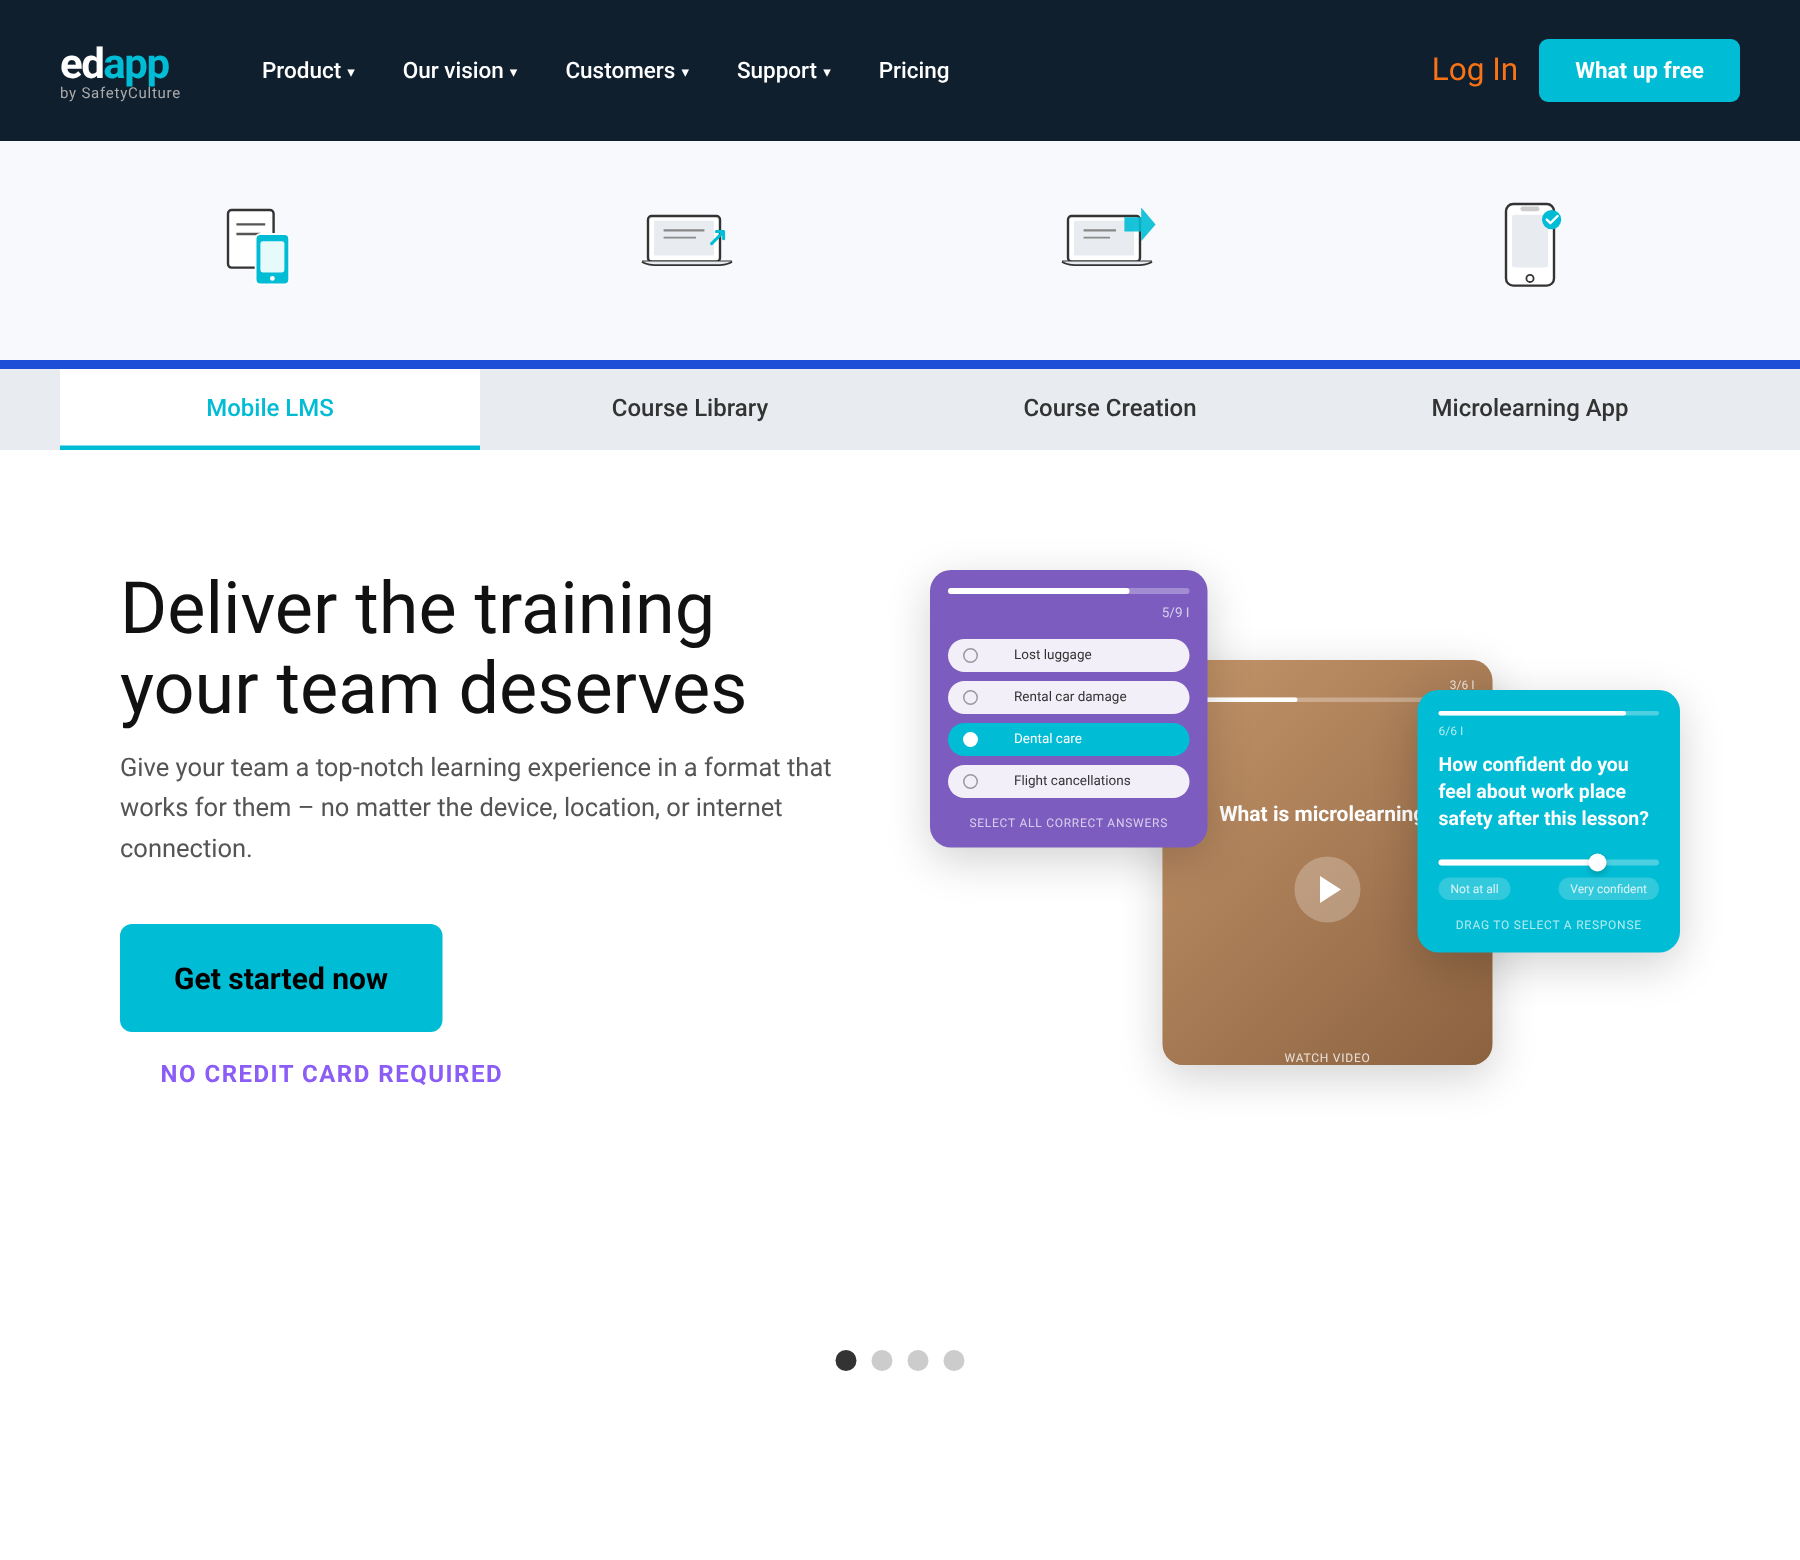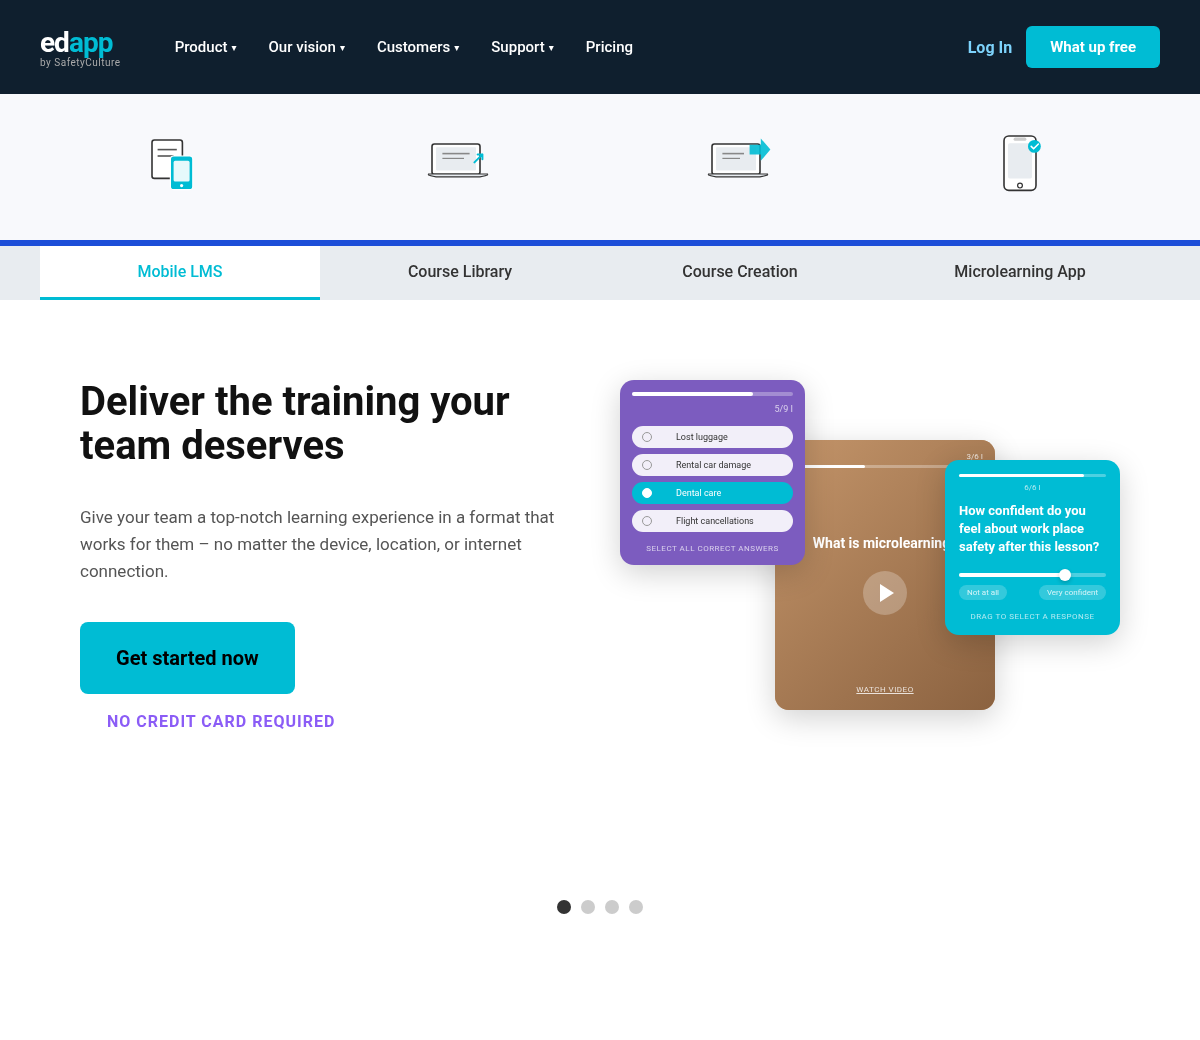--- a/index.html
+++ b/index.html
@@ -46,23 +46,23 @@
       display: flex;
       align-items: center;
       gap: 4px;
       white-space: nowrap;
     }
     .chevron {
       font-size: 10px;
       margin-top: 1px;
     }
     .nav-login {
-      color: #7dd3fc;
-      font-size: 16px;
-      font-weight: 700;
+      color: #f97316;
+      font-size: 21px;
+      font-weight: 400;
       padding: 8px 14px;
       cursor: pointer;
     }
     .nav-signup {
       background: #00bcd4;
       color: #fff;
       font-size: 15px;
       font-weight: 700;
       padding: 12px 24px;
       border-radius: 6px;
@@ -127,25 +127,25 @@
       gap: 60px;
       background: #fff;
       min-height: 560px;
     }
     .hero-left {
       flex: 1;
       max-width: 480px;
       padding-top: 10px;
     }
     .hero-title {
-      font-size: 40px;
-      font-weight: 700;
+      font-size: 48px;
+      font-weight: 400;
       color: #111;
       line-height: 1.1;
-      margin-bottom: 36px;
+      margin-bottom: 13px;
     }
     .hero-desc {
       font-size: 17px;
       color: #555;
       line-height: 1.6;
       margin-bottom: 36px;
     }
     .hero-cta {
       background: #00bcd4;
       color: #000000;
@@ -317,26 +317,25 @@
     .play-triangle {
       width: 0;
       height: 0;
       border-left: 14px solid #fff;
       border-top: 9px solid transparent;
       border-bottom: 9px solid transparent;
       margin-left: 3px;
     }
     .watch-video-label {
       position: absolute;
-      bottom: 16px;
+      bottom: 0;
       font-size: 8px;
       color: rgba(255,255,255,0.8);
       letter-spacing: 0.5px;
       text-transform: uppercase;
-      text-decoration: underline;
     }
 
     
     .card-slider {
       width: 175px;
       background: #00bcd4;
       right: 0;
       top: 80px;
       z-index: 3;
       padding: 14px;
@@ -351,21 +350,21 @@
     }
     .slider-progress-fill {
       height: 3px;
       background: #fff;
       border-radius: 2px;
       width: 85%;
     }
     .slider-step {
       font-size: 8px;
       color: rgba(255,255,255,0.7);
-      text-align: center;
+      text-align: left;
       margin-bottom: 10px;
     }
     .slider-question {
       font-size: 13px;
       font-weight: 700;
       color: #fff;
       margin-bottom: 16px;
       line-height: 1.4;
     }
     .slider-track {

